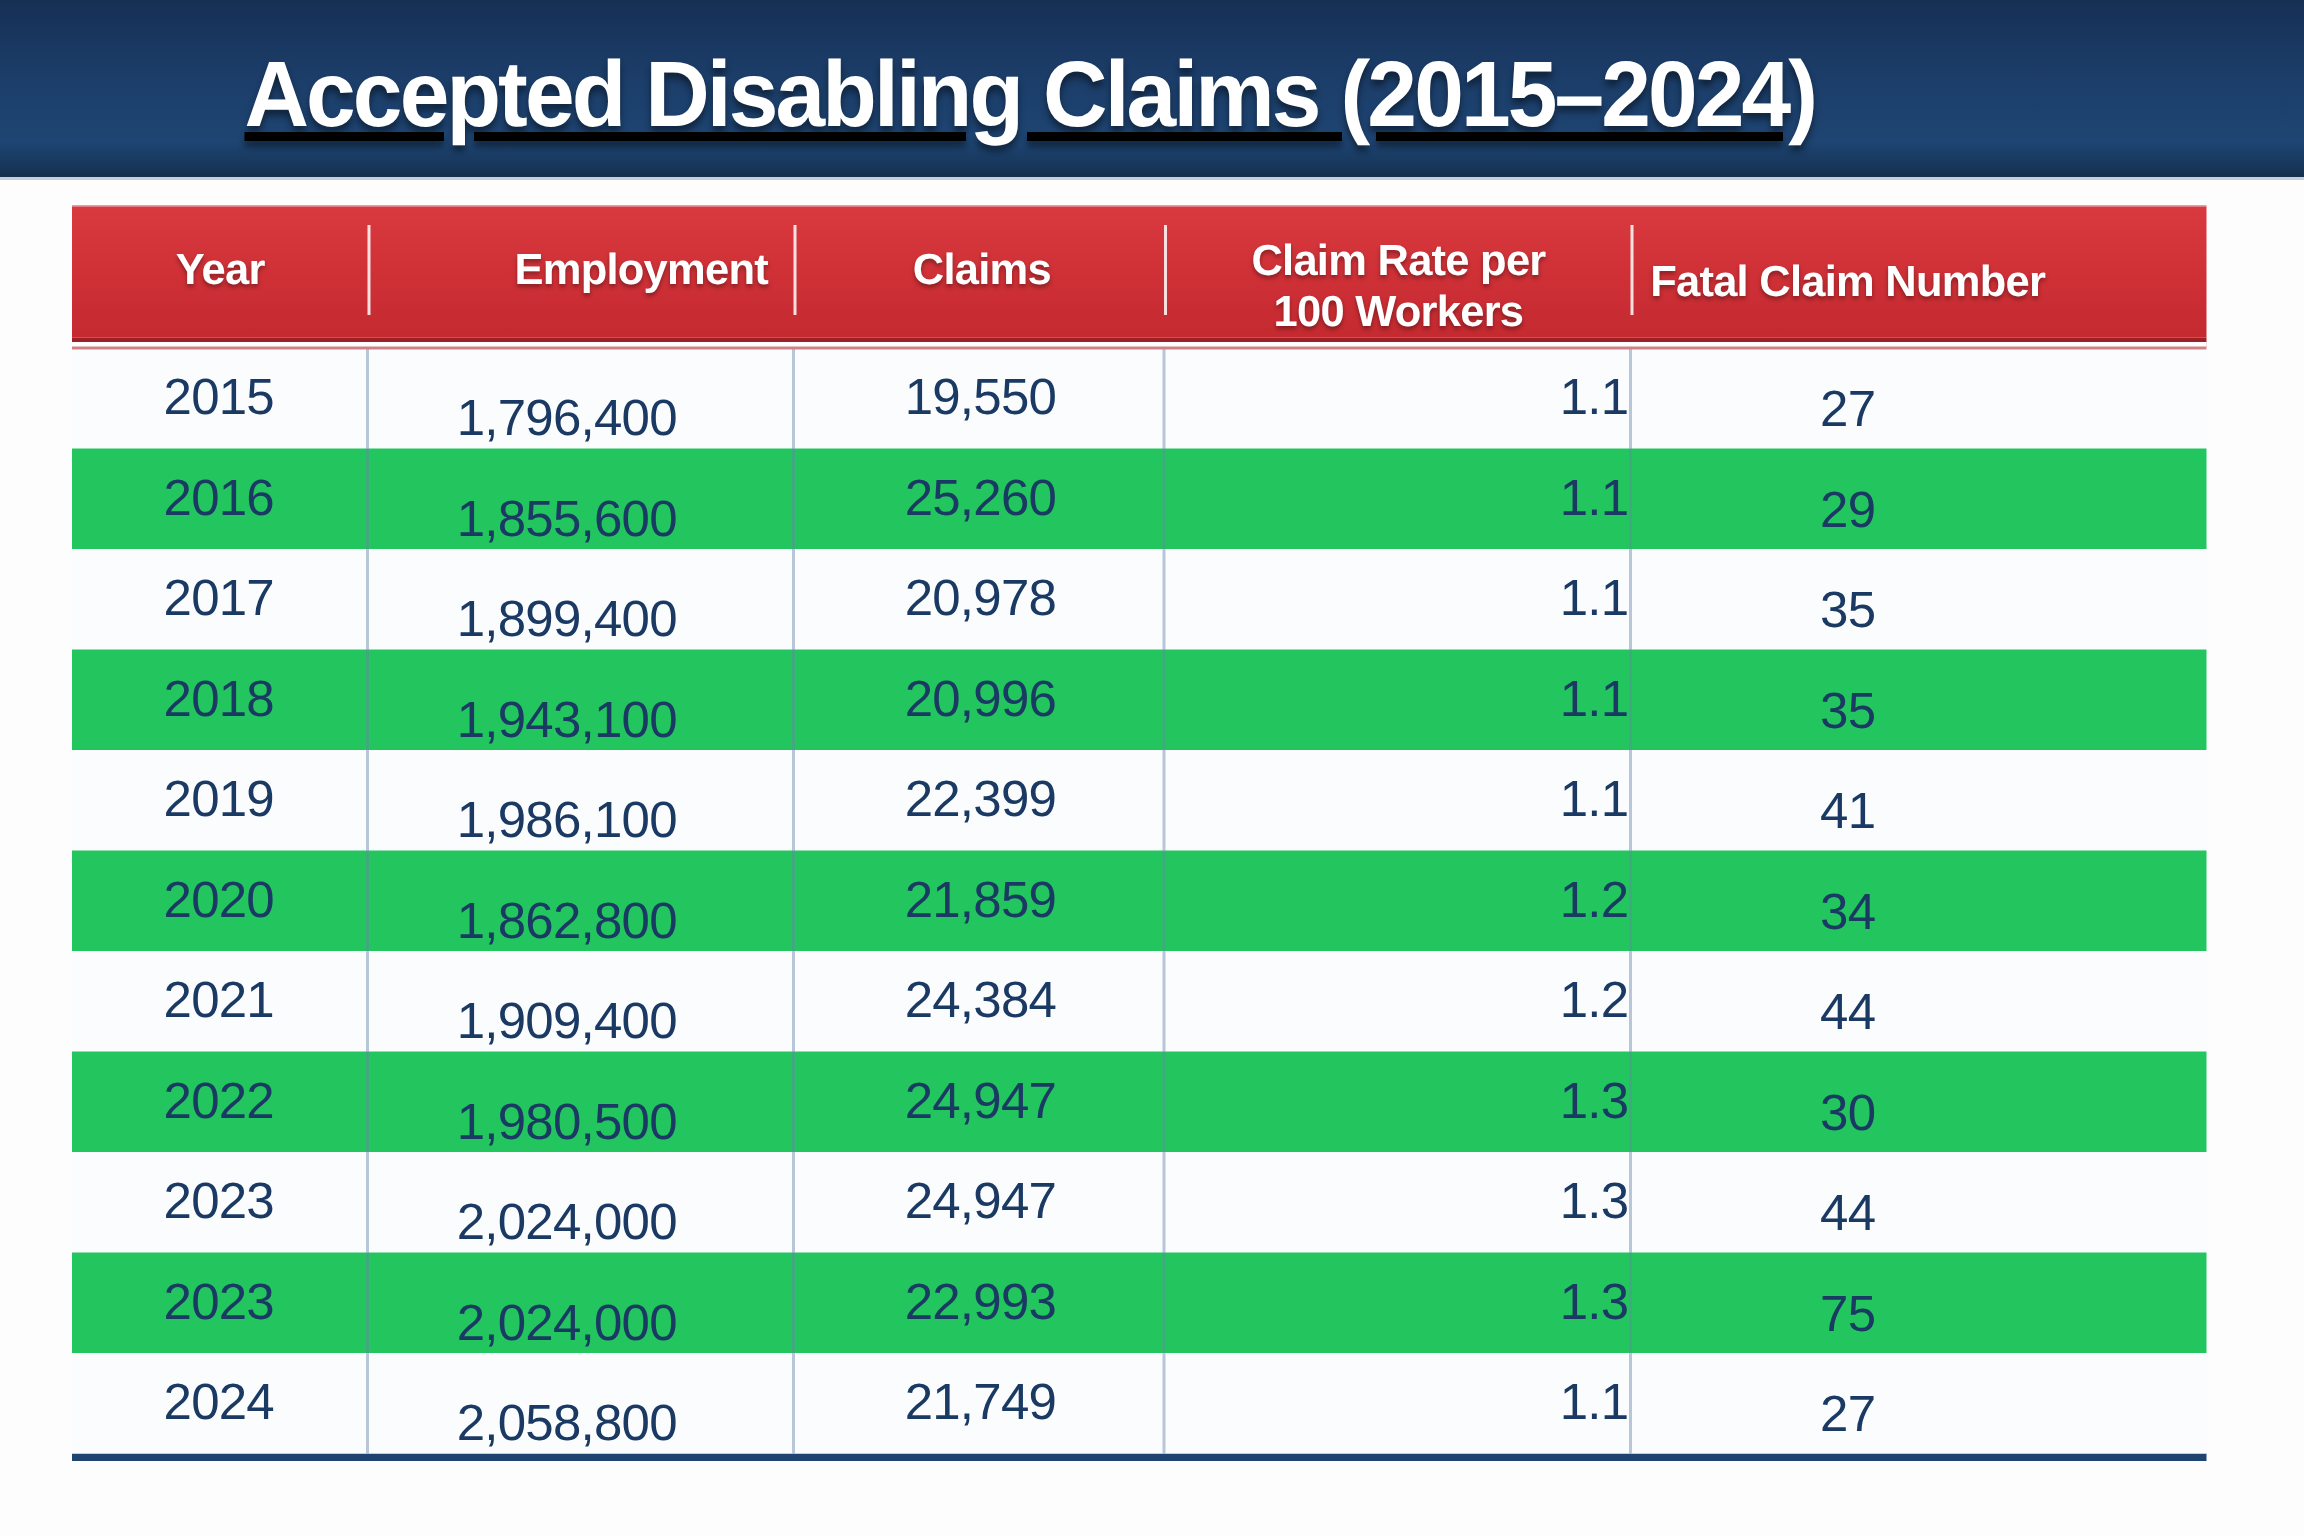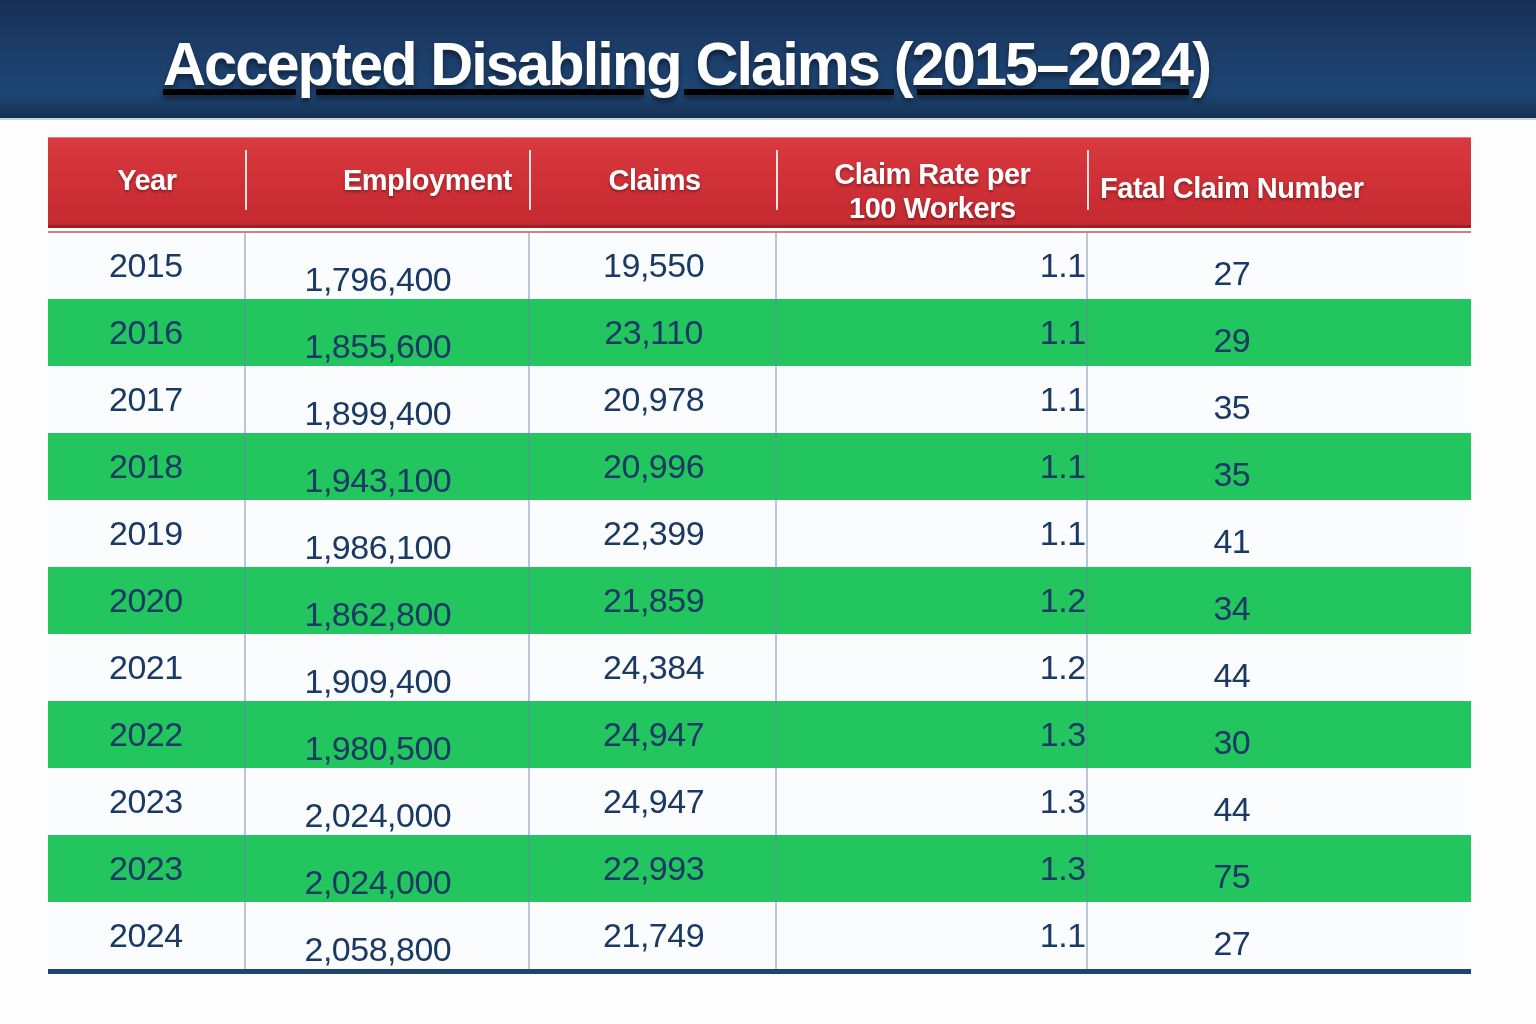--- a/index.html
+++ b/index.html
@@ -90,21 +90,21 @@
         <div class="tr">
           <div class="td col0">2015</div>
           <div class="td col1">1,796,400</div>
           <div class="td col2">19,550</div>
           <div class="td col3">1.1</div>
           <div class="td col4">27</div>
         </div>
         <div class="tr stripe">
           <div class="td col0">2016</div>
           <div class="td col1">1,855,600</div>
-          <div class="td col2">23,110</div>
+          <div class="td col2">25,260</div>
           <div class="td col3">1.1</div>
           <div class="td col4">29</div>
         </div>
         <div class="tr">
           <div class="td col0">2017</div>
           <div class="td col1">1,899,400</div>
           <div class="td col2">20,978</div>
           <div class="td col3">1.1</div>
           <div class="td col4">35</div>
         </div>

